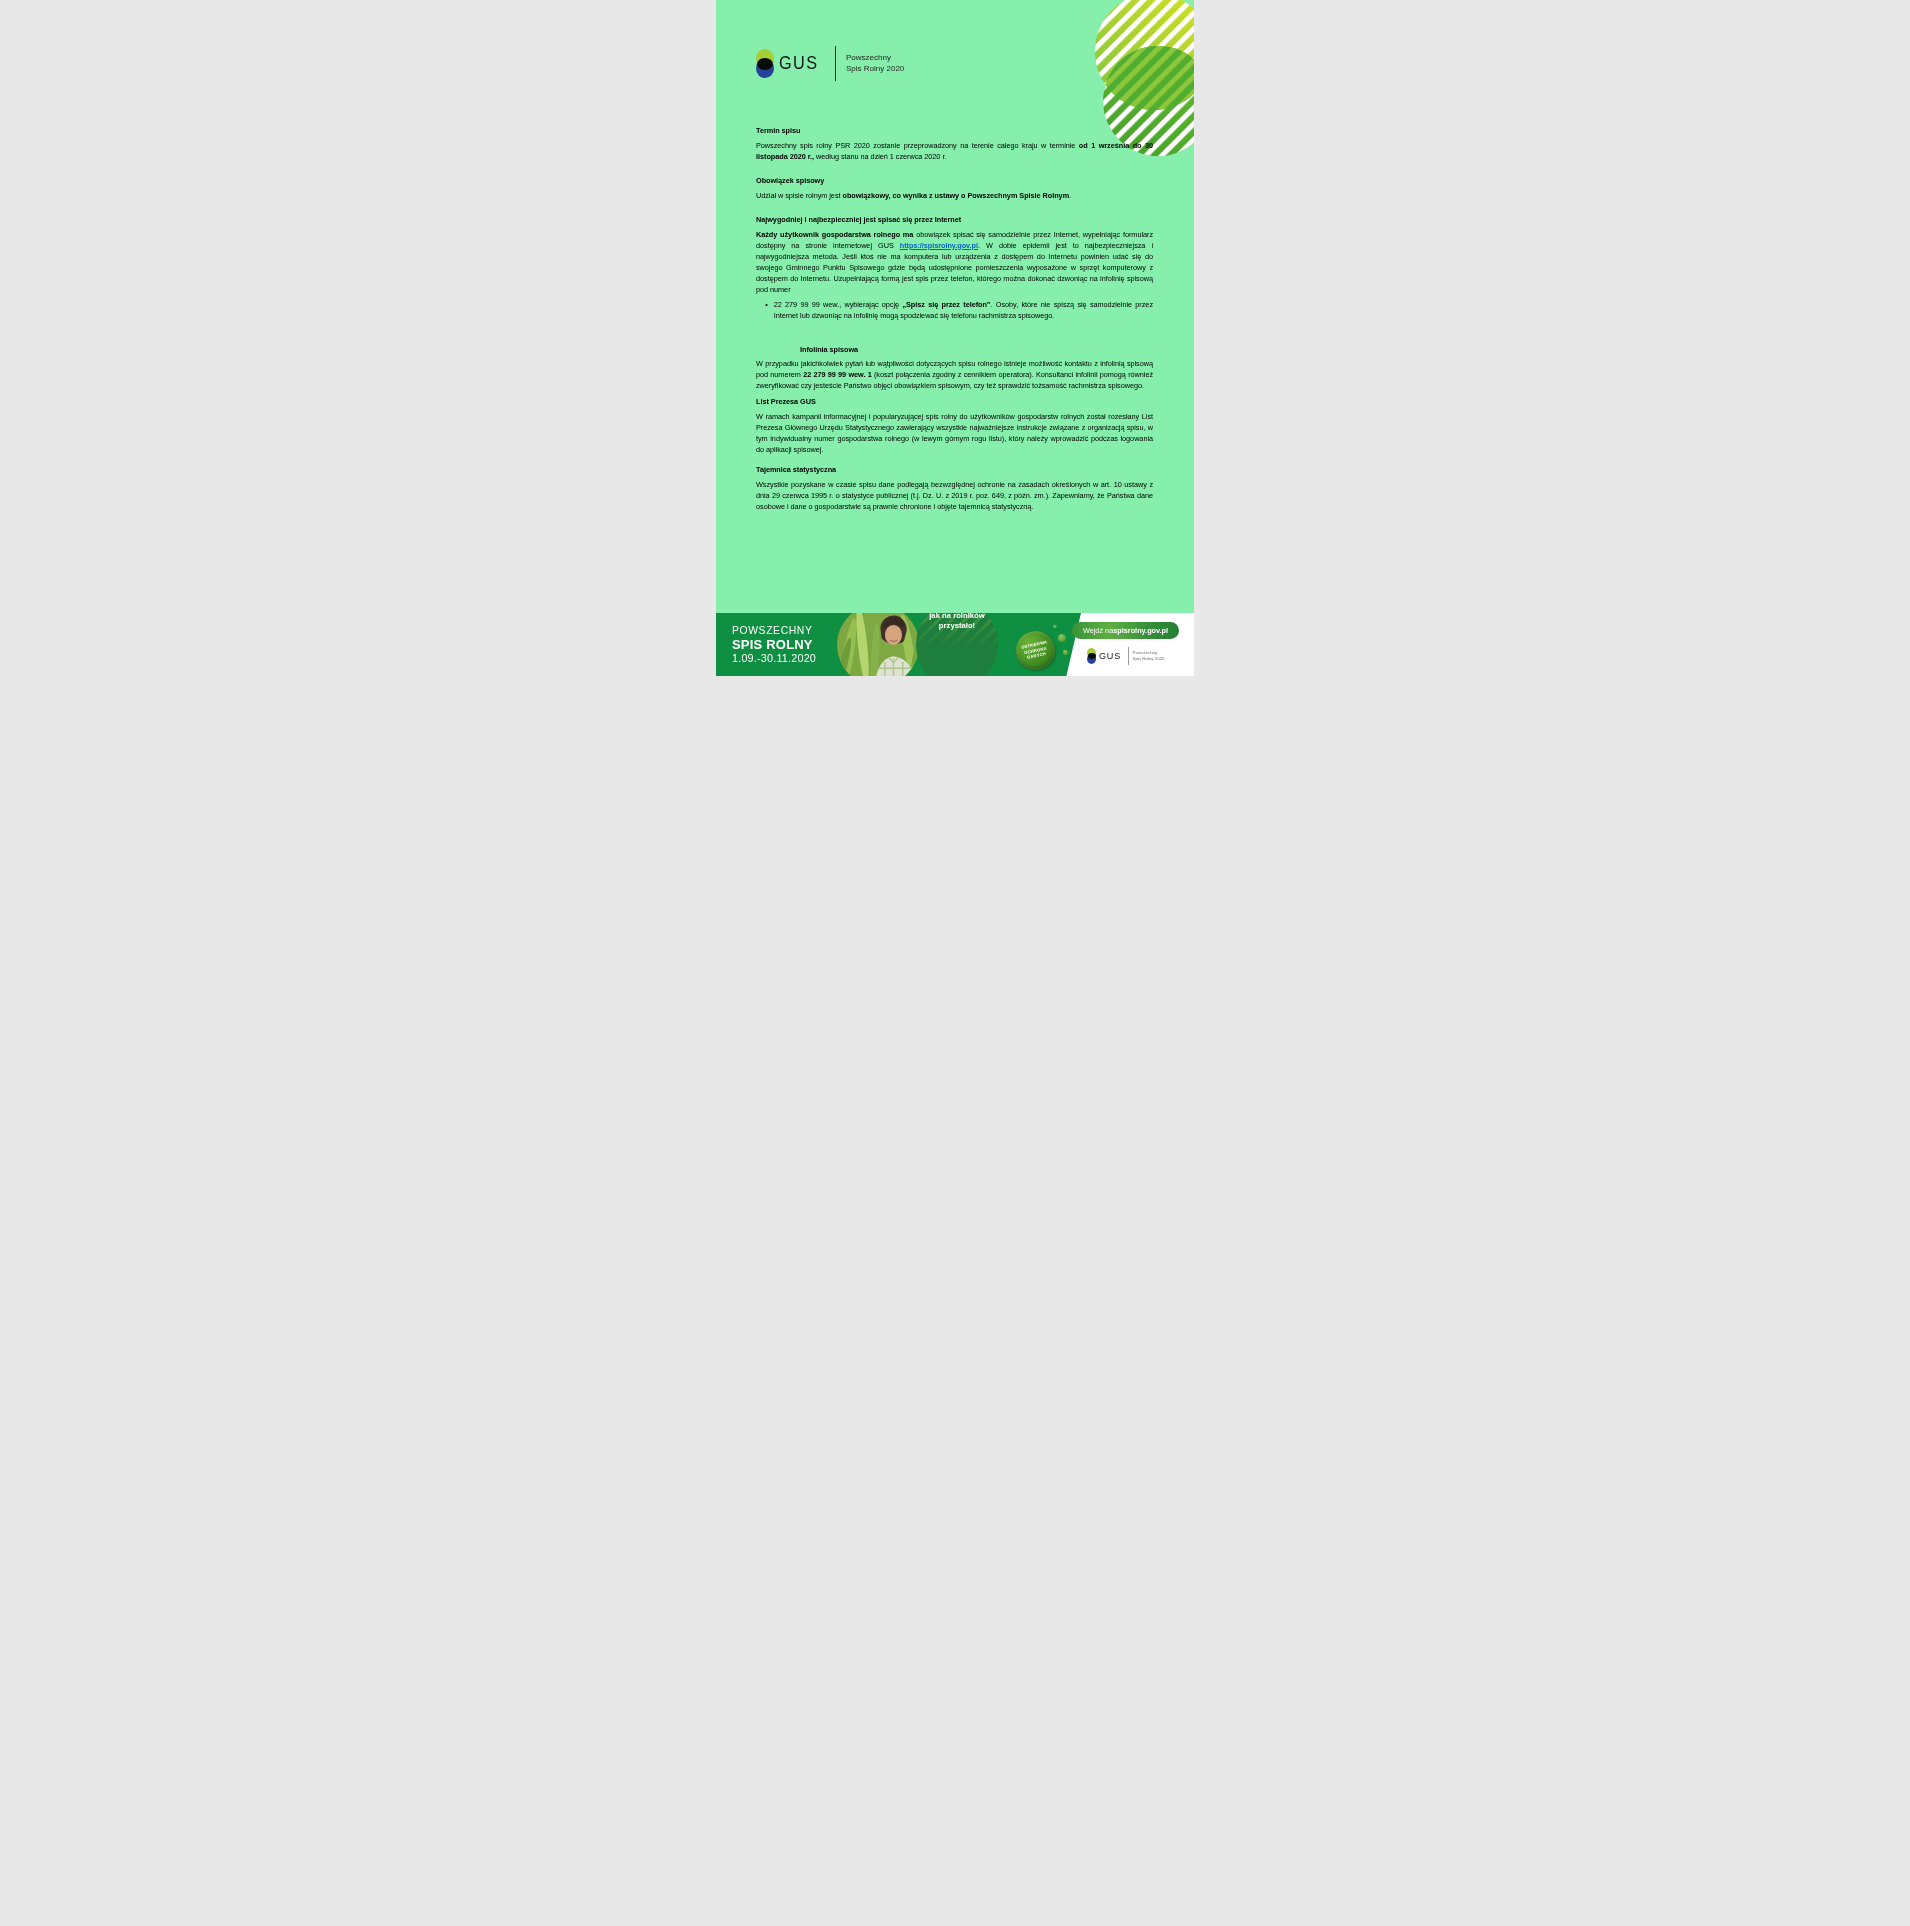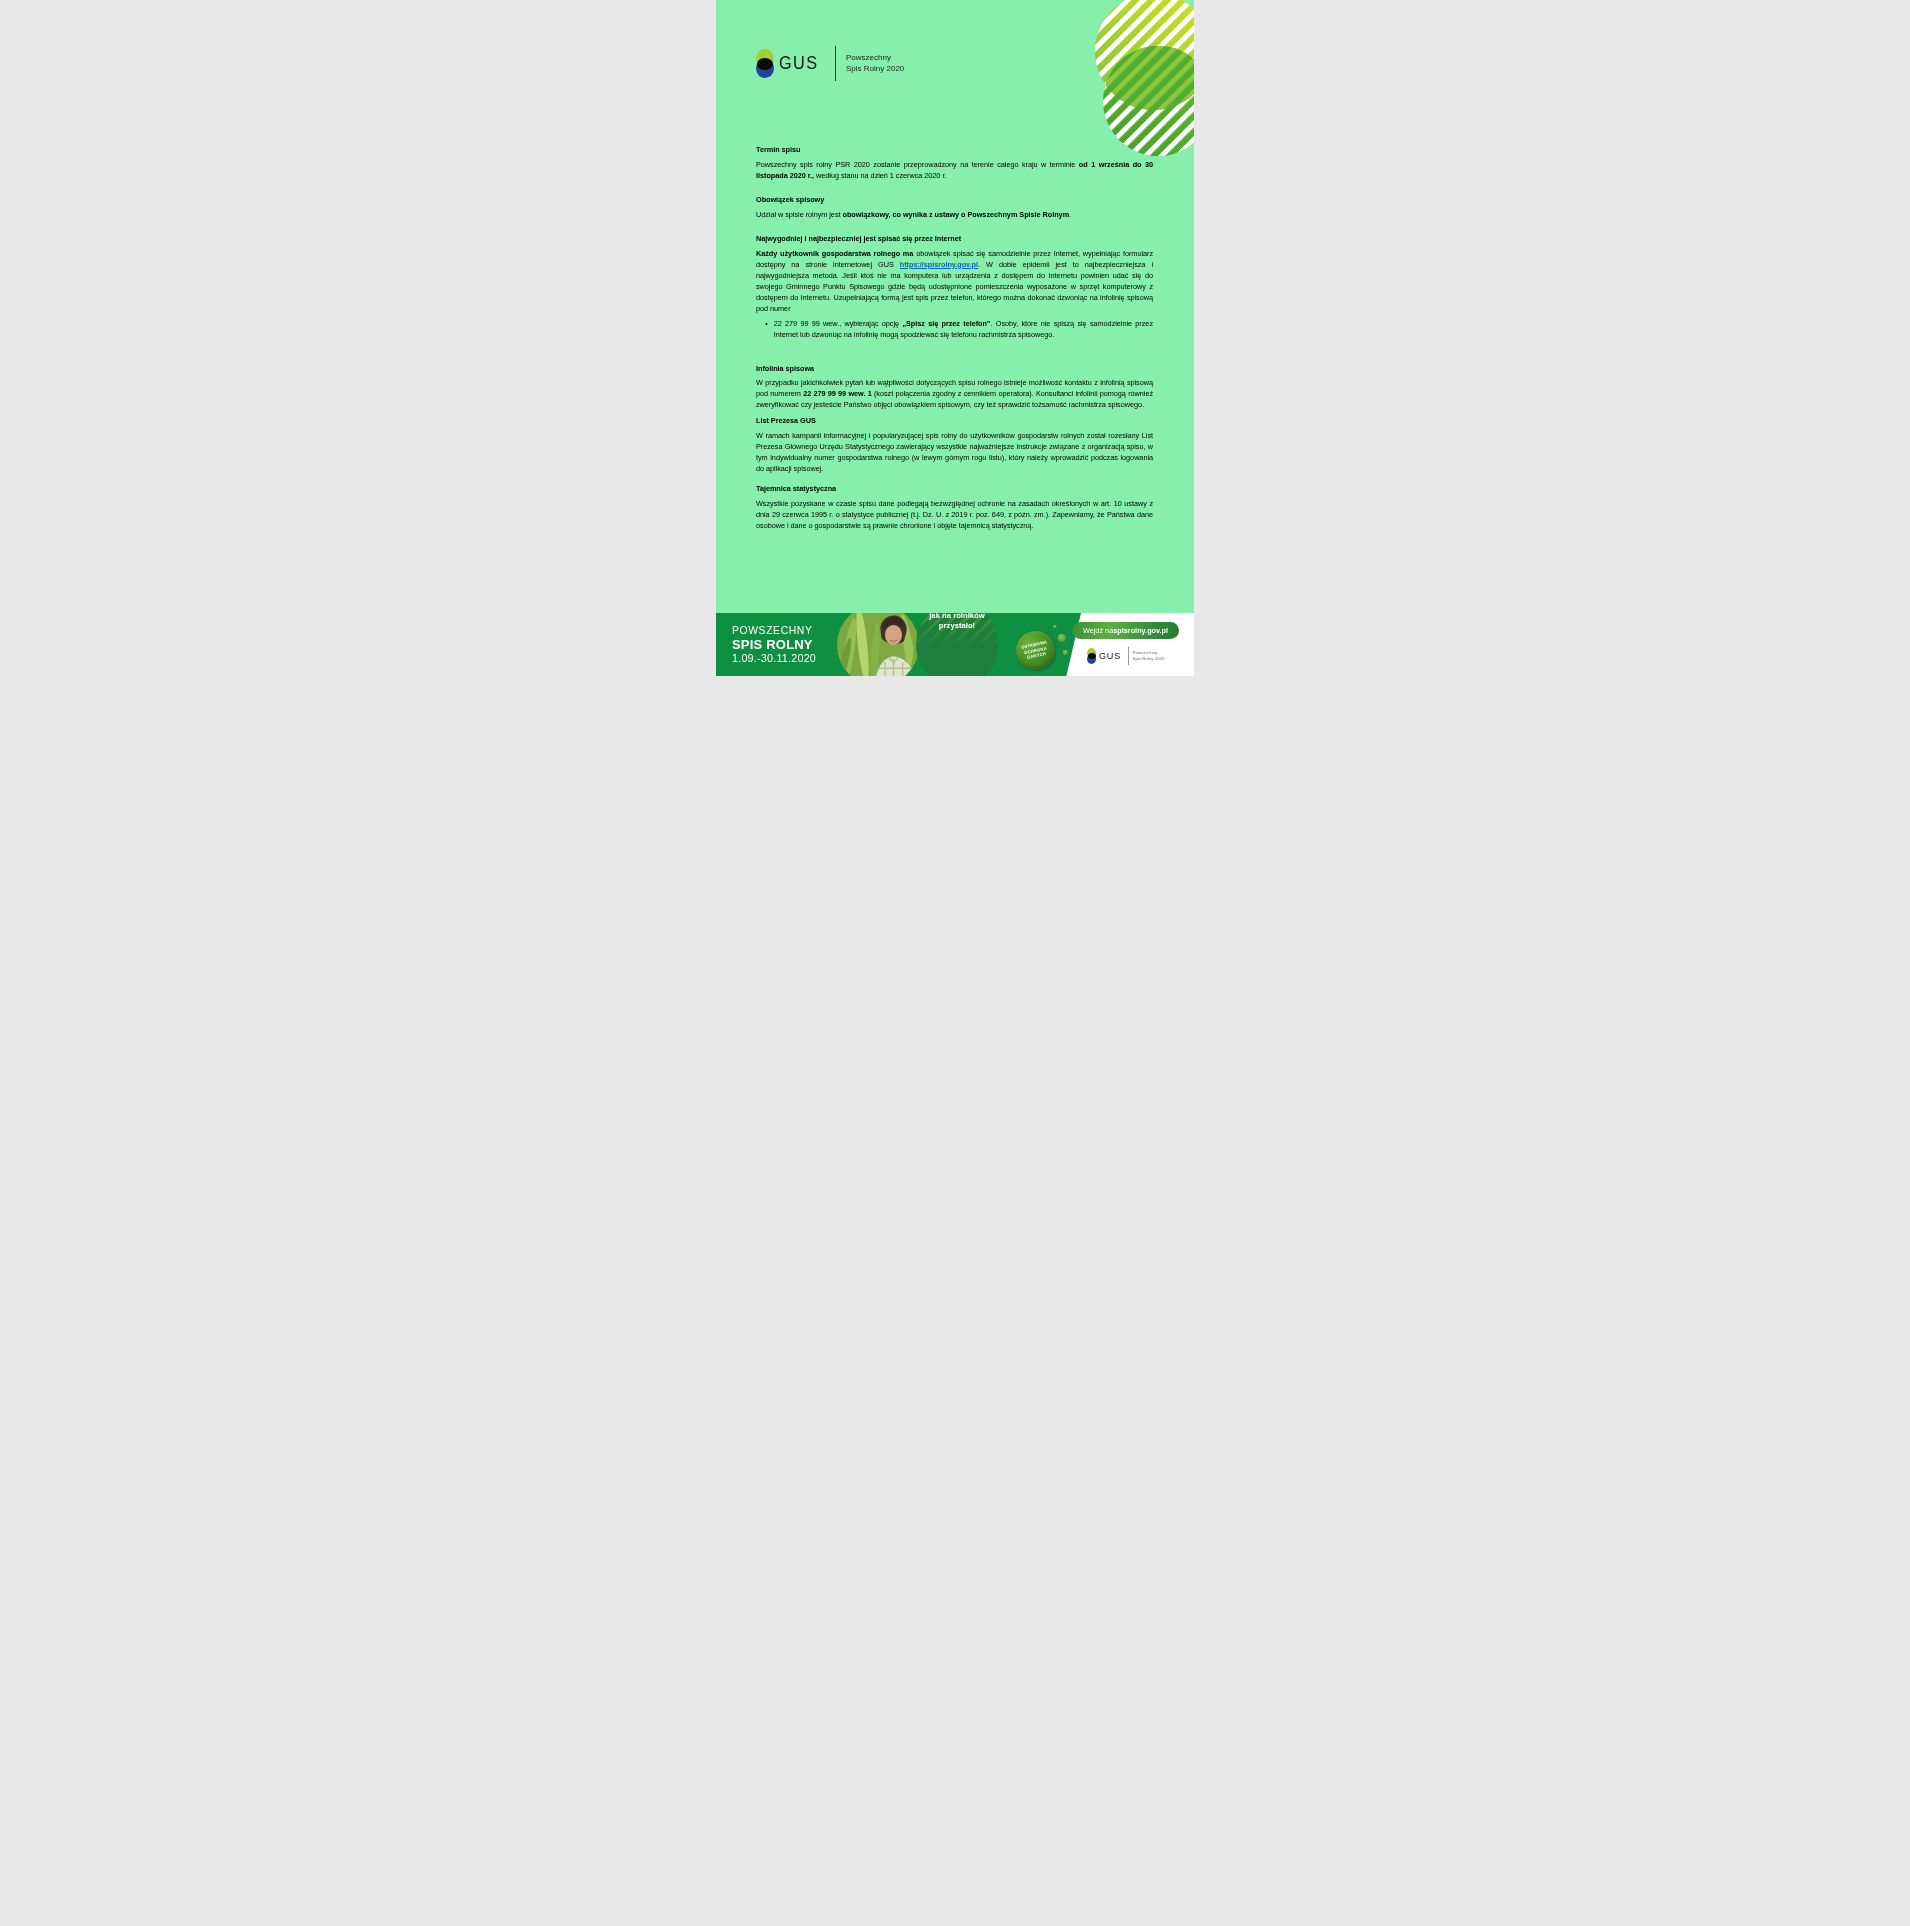--- a/index.html
+++ b/index.html
@@ -14,24 +14,24 @@
   .gus-mark{position:relative;width:18px;height:28.5px;flex:0 0 auto;}
   .gus-mark .el{position:absolute;left:0;width:18px;height:19px;border-radius:50%;}
   .gus-mark .green{top:0;background:#a6ce39;}
   .gus-mark .blue{bottom:0;background:#24439b;}
   .gus-mark .black{top:50%;left:50%;transform:translate(-50%,-50%);width:16px;height:12px;background:#0b0b0b;border-radius:50%;}
   .gus-acronym{margin-left:5.4px;font-size:17.7px;letter-spacing:1.5px;color:#151515;transform:scaleX(.92);transform-origin:left center;}
   .logo-divider{width:0.8px;height:35px;background:#2b2b2b;margin:0 10px 0 13px;}
   .logo-sub{font-size:8px;line-height:10.8px;color:#1e1e1e;}
 
   
-  .content{position:absolute;left:40px;top:145px;width:397px;font-size:7.3px;line-height:11px;letter-spacing:-0.04px;}
+  .content{position:absolute;left:40px;top:126px;width:397px;font-size:7.3px;line-height:11px;letter-spacing:-0.04px;}
   .content h2{font-size:7.3px;line-height:10.8px;font-weight:bold;margin:14px 0 3.1px;}
   .content h2.first{margin-top:0;}
-  .content h2.h-infolinia{margin-top:24px;}
+  .content h2.h-infolinia{margin-top:24px;margin-left:44px;}
   .content h2.h-list{margin-top:6px;}
   .content h2.h-tajemnica{margin-top:10px;}
   .content p{margin:2.7px 0 0;text-align:justify;}
   b,strong{font-weight:bold;}
   a.doclink{color:#0563c1;font-weight:bold;text-decoration:underline;}
   .bullet{position:relative;margin-top:3.9px;padding-left:17.7px;text-align:justify;}
   .bullet .marker{position:absolute;left:9.2px;top:0;}
 
   
   .banner{position:absolute;left:0;right:0;bottom:0;height:63px;background:#fff;overflow:hidden;}

